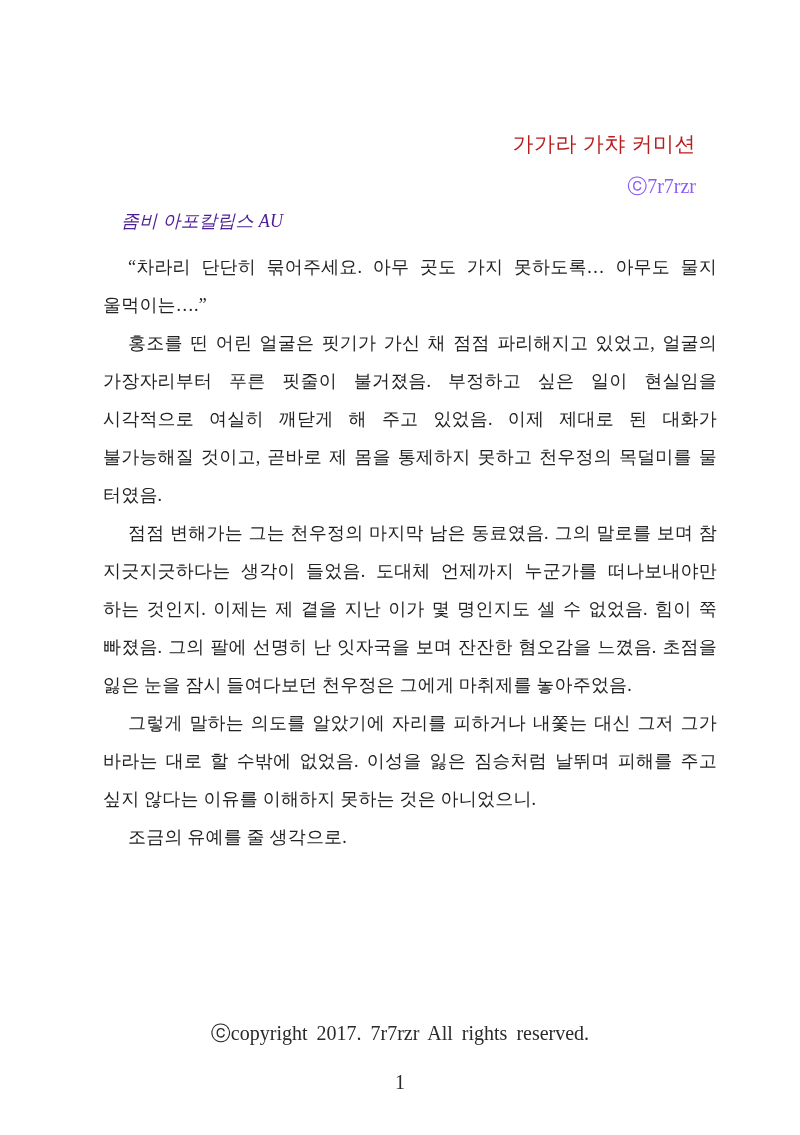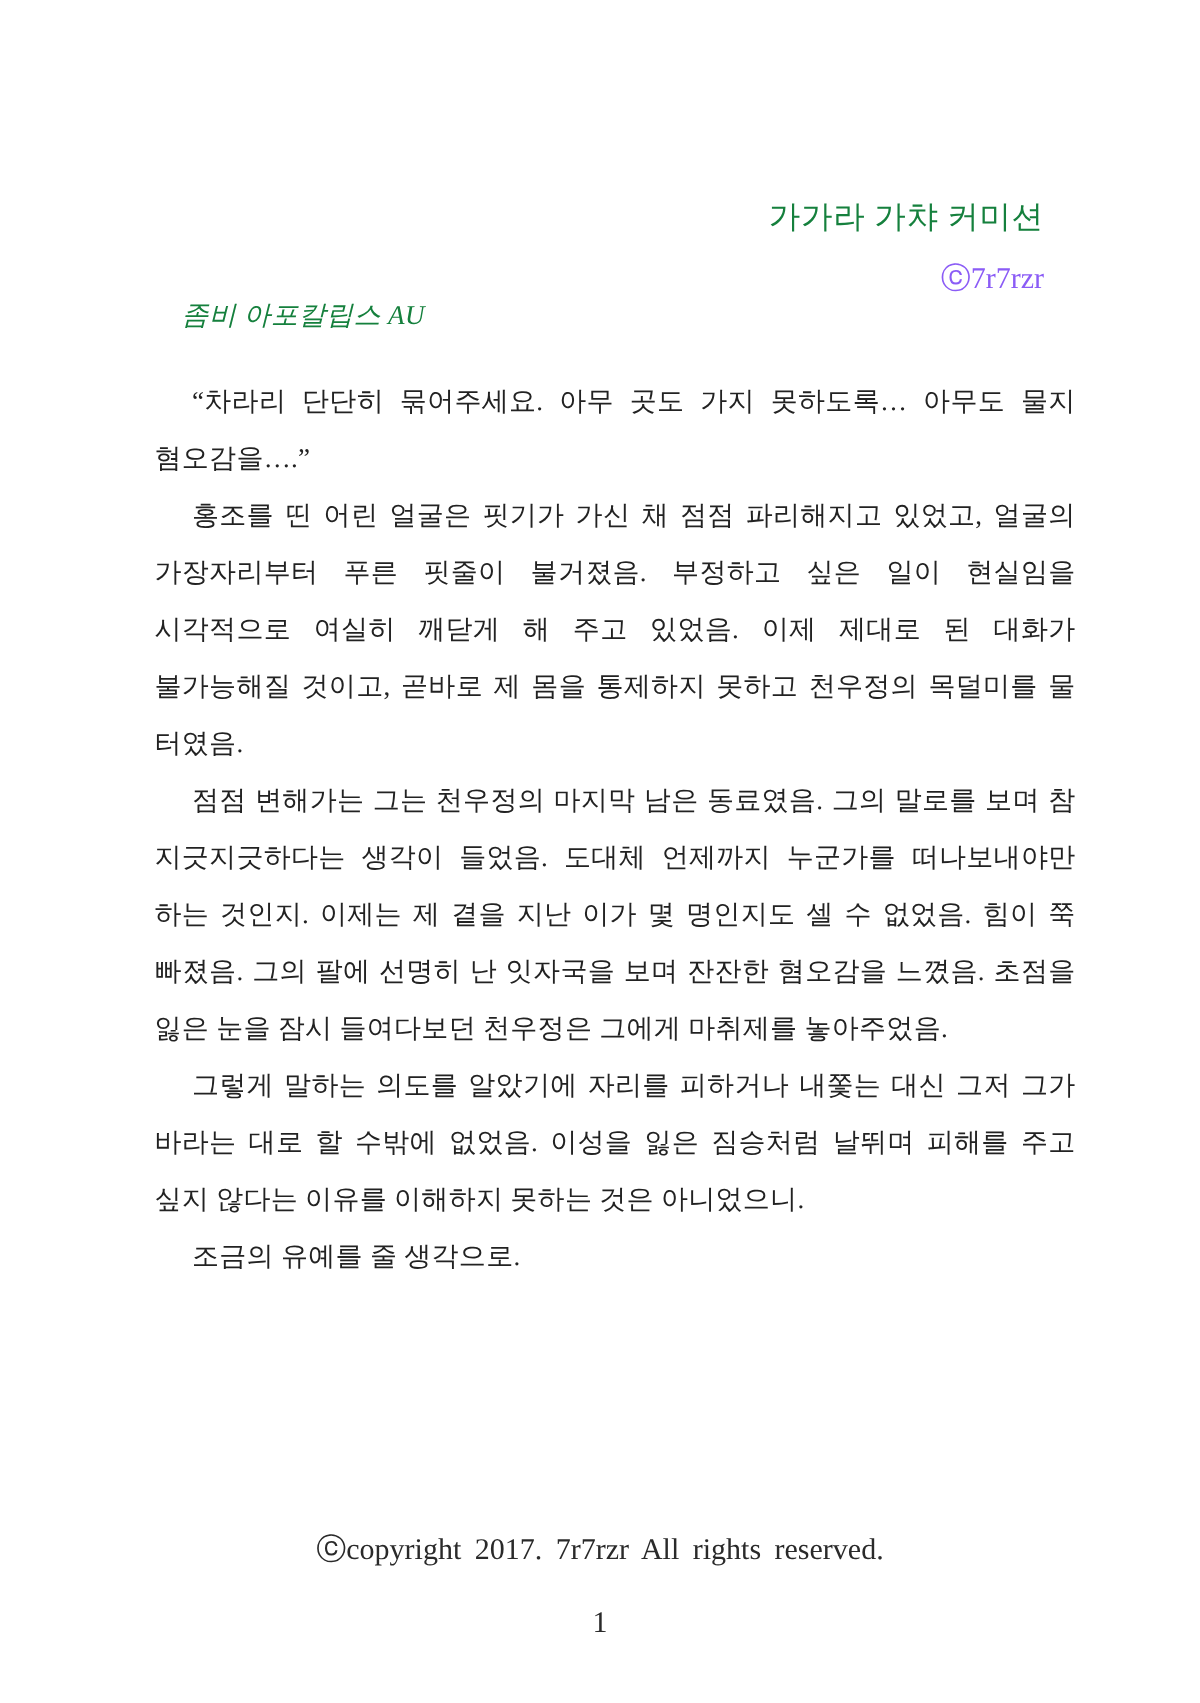--- a/index.html
+++ b/index.html
@@ -12,39 +12,39 @@
     font-family: "Liberation Serif", "DejaVu Serif", serif;
     color: #1f1f1f;
     overflow: hidden;
   }
   .doc-title {
     position: absolute;
     top: 130px;
     right: 104px;
     font-size: 21px;
     line-height: 28px;
-    color: #15803d;
+    color: #b91c1c;
     letter-spacing: 0.5px;
   }
   .doc-credit {
     position: absolute;
     top: 173px;
     right: 104px;
     font-size: 20px;
     line-height: 26px;
     color: #8b5cf6;
   }
   .doc-subtitle {
     position: absolute;
-    top: 197px;
+    top: 208px;
     left: 121px;
     font-size: 18px;
     line-height: 26px;
     font-style: italic;
-    color: #15803d;
+    color: #4c1d95;
     letter-spacing: 0.3px;
   }
   .doc-body {
     position: absolute;
     top: 248px;
     left: 103px;
     right: 83px;
     font-size: 18px;
     line-height: 38px;
     text-align: justify;
@@ -84,21 +84,21 @@
 
 <div class="page">
 
   <div class="doc-title">가가라 가챠 커미션</div>
 
   <div class="doc-credit">ⓒ7r7rzr</div>
 
   <div class="doc-subtitle">좀비 아포칼립스 AU</div>
 
   <div class="doc-body">
-      <p>“차라리 단단히 묶어주세요. 아무 곳도 가지 못하도록… 아무도 물지 혐오감을….”</p>
+      <p>“차라리 단단히 묶어주세요. 아무 곳도 가지 못하도록… 아무도 물지 울먹이는….”</p>
       <p>홍조를 띤 어린 얼굴은 핏기가 가신 채 점점 파리해지고 있었고, 얼굴의 가장자리부터 푸른 핏줄이 불거졌음. 부정하고 싶은 일이 현실임을 시각적으로 여실히 깨닫게 해 주고 있었음. 이제 제대로 된 대화가 불가능해질 것이고, 곧바로 제 몸을 통제하지 못하고 천우정의 목덜미를 물 터였음.</p>
       <p>점점 변해가는 그는 천우정의 마지막 남은 동료였음. 그의 말로를 보며 참 지긋지긋하다는 생각이 들었음. 도대체 언제까지 누군가를 떠나보내야만 하는 것인지. 이제는 제 곁을 지난 이가 몇 명인지도 셀 수 없었음. 힘이 쭉 빠졌음. 그의 팔에 선명히 난 잇자국을 보며 잔잔한 혐오감을 느꼈음. 초점을 잃은 눈을 잠시 들여다보던 천우정은 그에게 마취제를 놓아주었음.</p>
       <p>그렇게 말하는 의도를 알았기에 자리를 피하거나 내쫓는 대신 그저 그가 바라는 대로 할 수밖에 없었음. 이성을 잃은 짐승처럼 날뛰며 피해를 주고 싶지 않다는 이유를 이해하지 못하는 것은 아니었으니.</p>
       <p>조금의 유예를 줄 생각으로.</p>
     </div>
 
   <div class="doc-footer">ⓒcopyright 2017. 7r7rzr All rights reserved.</div>
 
   <div class="doc-pagenum">1</div>
 

